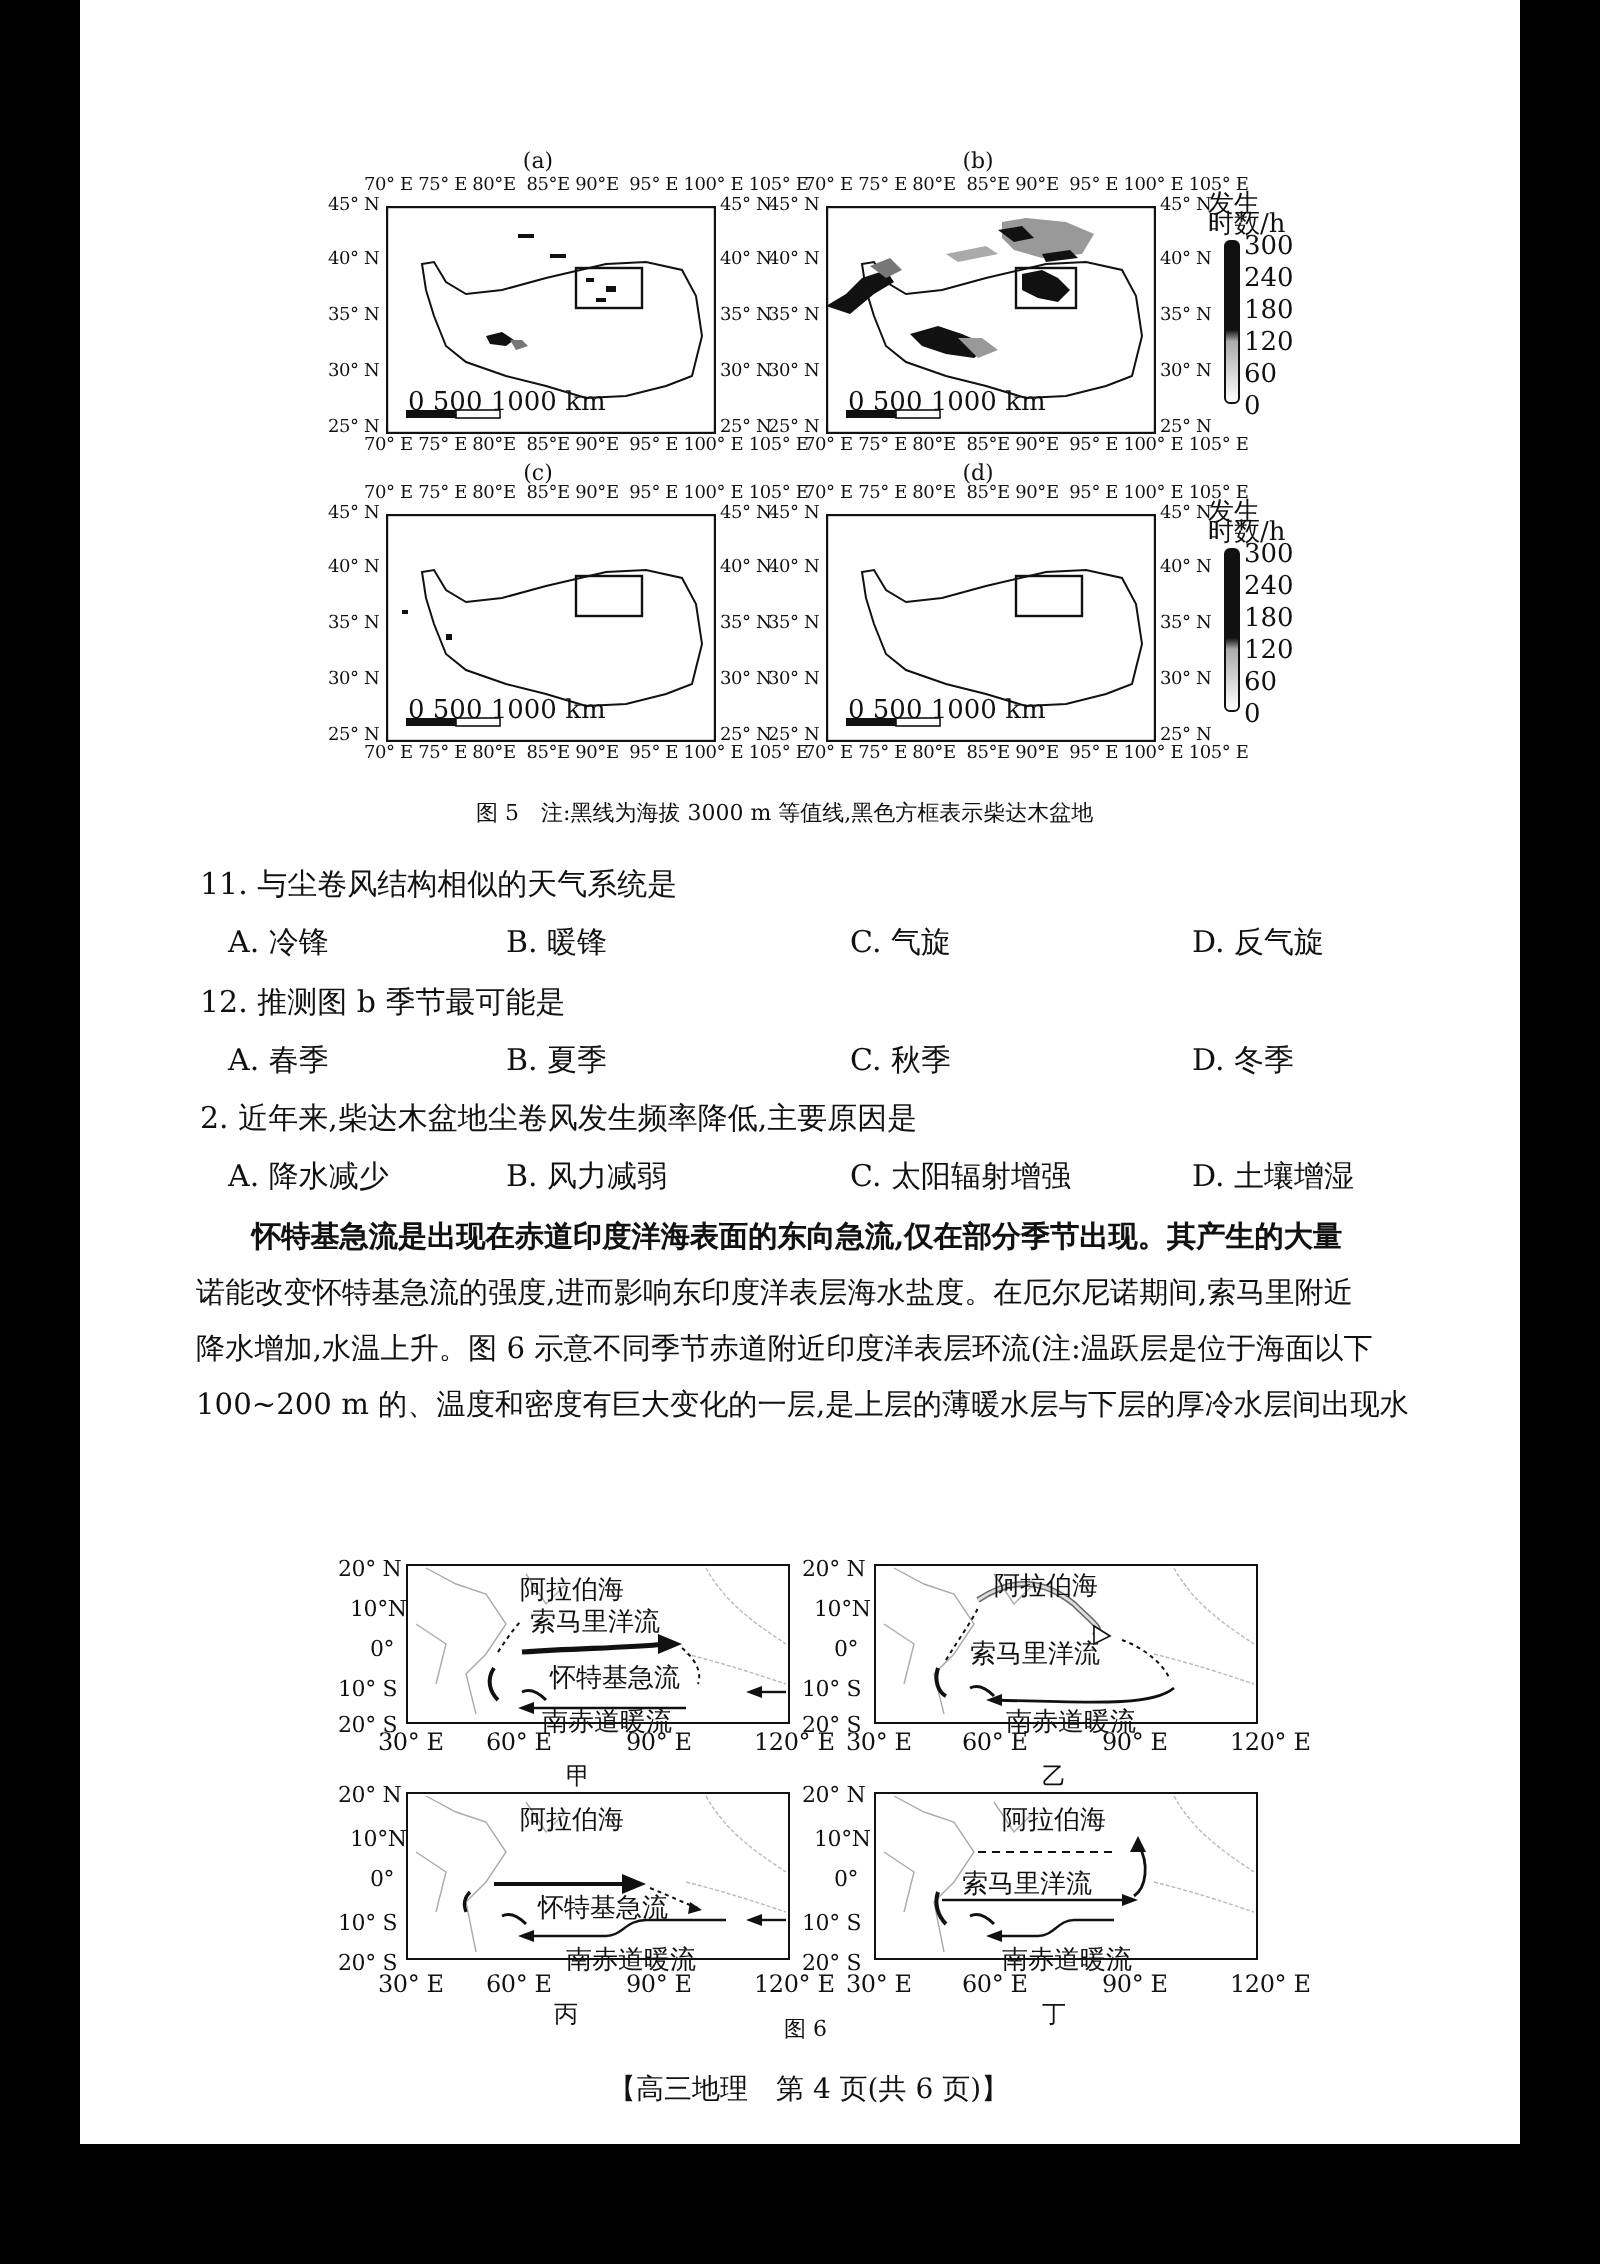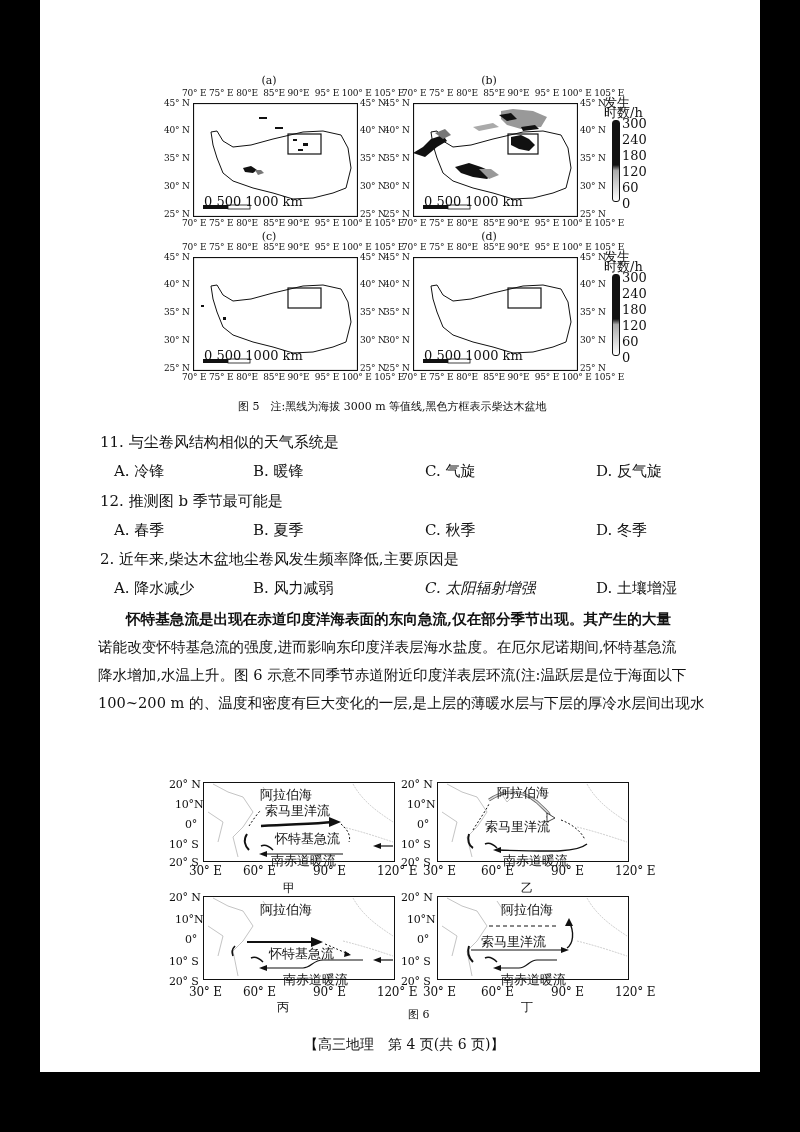--- a/index.html
+++ b/index.html
@@ -195,27 +195,27 @@
     <div class="abs opt" style="left:74px; top:521px;">A. 春季</div>
     <div class="abs opt" style="left:213px; top:521px;">B. 夏季</div>
     <div class="abs opt" style="left:385px; top:521px;">C. 秋季</div>
     <div class="abs opt" style="left:556px; top:521px;">D. 冬季</div>
 
     <div class="abs q" style="left:60px; top:550px;">
       <span>2.</span> <span>近年来,柴达木盆地尘卷风发生频率降低,主要原因是</span>
     </div>
     <div class="abs opt" style="left:74px; top:579px;">A. 降水减少</div>
     <div class="abs opt" style="left:213px; top:579px;">B. 风力减弱</div>
-    <div class="abs opt" style="left:385px; top:579px;font-style:italic;">C. 太阳辐射增强</div>
+    <div class="abs opt" style="left:385px; top:579px;">C. 太阳辐射增强</div>
     <div class="abs opt" style="left:556px; top:579px;">D. 土壤增湿</div>
   </div>
 
   <div class="abs" style="left:58px; top:605px;">
     <div class="para" style="padding-left:28px;font-weight:bold;">怀特基急流是出现在赤道印度洋海表面的东向急流,仅在部分季节出现。其产生的大量</div>
-    <div class="para">诺能改变怀特基急流的强度,进而影响东印度洋表层海水盐度。在厄尔尼诺期间,怀特基急流</div>
+    <div class="para">诺能改变怀特基急流的强度,进而影响东印度洋表层海水盐度。在厄尔尼诺期间,索马里附近</div>
     <div class="para">降水增加,水温上升。图 6 示意不同季节赤道附近印度洋表层环流(注:温跃层是位于海面以下</div>
     <div class="para">100~200 m 的、温度和密度有巨大变化的一层,是上层的薄暖水层与下层的厚冷水层间出现水</div>
   </div>
 
   <div>
 
     <div class="abs" style="left:125px; top:778px; width:240px; height:112px;">
       <div class="abs axis-t" style="left:4px; top:0px; font-size:11px;">20° N</div>
       <div class="abs axis-t" style="left:10px; top:20px; font-size:11px;">10°N</div>
       <div class="abs axis-t" style="left:20px; top:40px; font-size:11px;">0°</div>
@@ -339,17 +339,17 @@
       <div class="abs lbl9" style="left:104px; top:80px;">南赤道暖流</div>
       <div class="abs axis-t" style="left:26px; top:94px; font-size:12px; width:230px;">
         <span class="abs" style="left:0;">30° E</span>
         <span class="abs" style="left:58px;">60° E</span>
         <span class="abs" style="left:128px;">90° E</span>
         <span class="abs" style="left:192px;">120° E</span>
       </div>
       <div class="abs" style="left:124px; top:108px; font-size:12px;">丁</div>
     </div>
 
-    <div class="abs cap" style="left:352px; top:1007px;margin-left:16px;">图 6</div>
+    <div class="abs cap" style="left:352px; top:1007px;">图 6</div>
   </div>
 
   <div class="abs footer" style="left:264px; top:1036px;">【高三地理　第 4 页(共 6 页)】</div>
 </div>
 
 </body></html>

